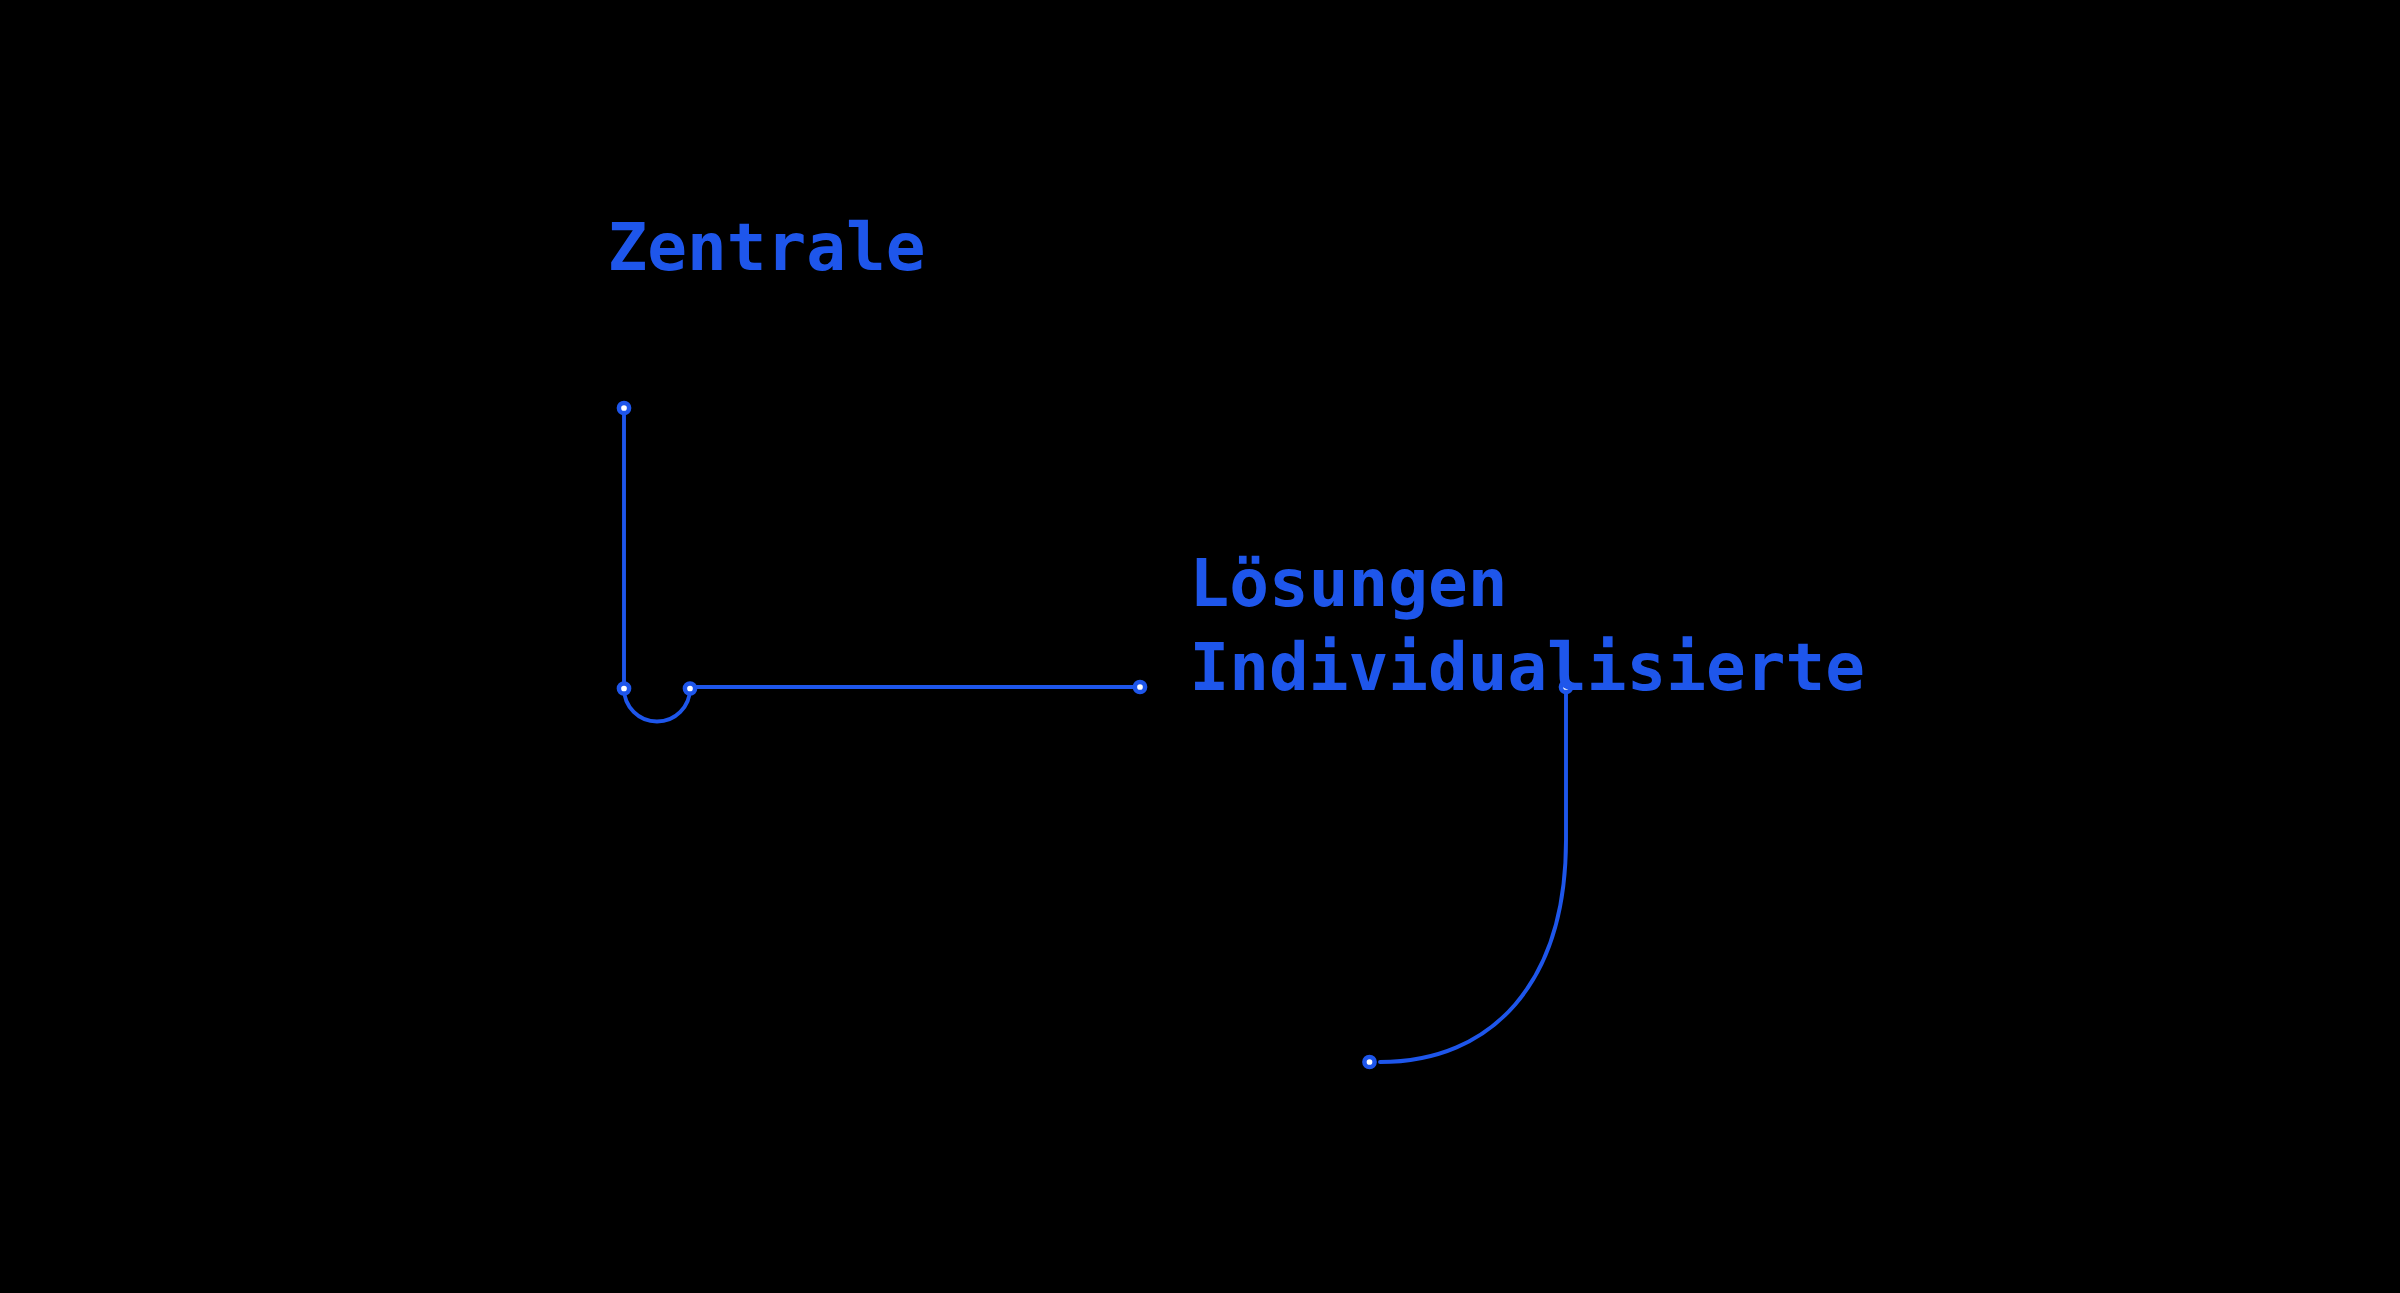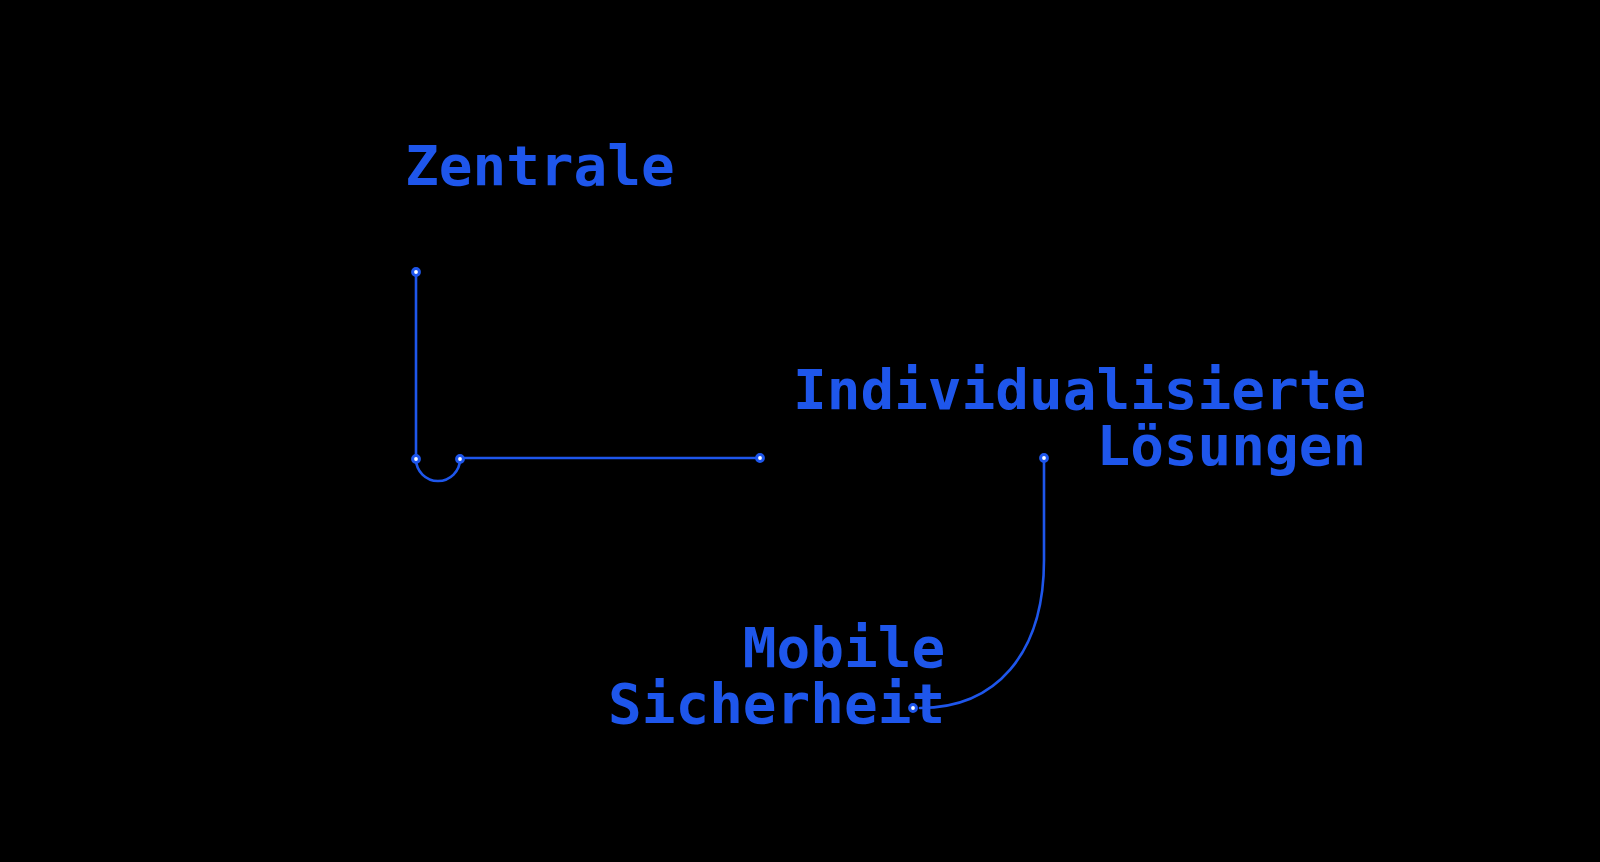--- a/index.html
+++ b/index.html
@@ -37,25 +37,24 @@
   }
   .dot {
     fill: var(--dot-fill);
     stroke: var(--accent);
     stroke-width: 3;
   }
   .label {
     position: absolute;
     color: var(--accent);
     font-weight: bold;
-    font-size: 56px;
+    font-size: 44px;
     line-height: 56px;
     letter-spacing: 0;
     white-space: nowrap;
-    text-align: right;
   }
   .label-zentrale      { left: 405px; top: 138px; }
   .label-individualisierte { left: 793px; top: 362px; }
   .label-mobile        { left: 608px; top: 620px; }
 </style>
 </head>
 <body>
 
 <div class="stage">
 
@@ -75,22 +74,18 @@
     <circle class="dot" cx="760" cy="458" r="3.4"></circle>
     <circle class="dot" cx="1044" cy="458" r="3.4"></circle>
     <circle class="dot" cx="913" cy="708" r="3.4"></circle>
   </svg>
 
   <div class="label label-zentrale">
     <div>Zentrale</div>
   </div>
 
   <div class="label label-individualisierte">
+    <div>Lösungen</div>
     <div>Individualisierte</div>
-    <div>Lösungen</div>
   </div>
 
-  <div class="label label-mobile">
-    <div>Mobile</div>
-    <div>Sicherheit</div>
-  </div>
 
 </div>
 
 </body></html>

